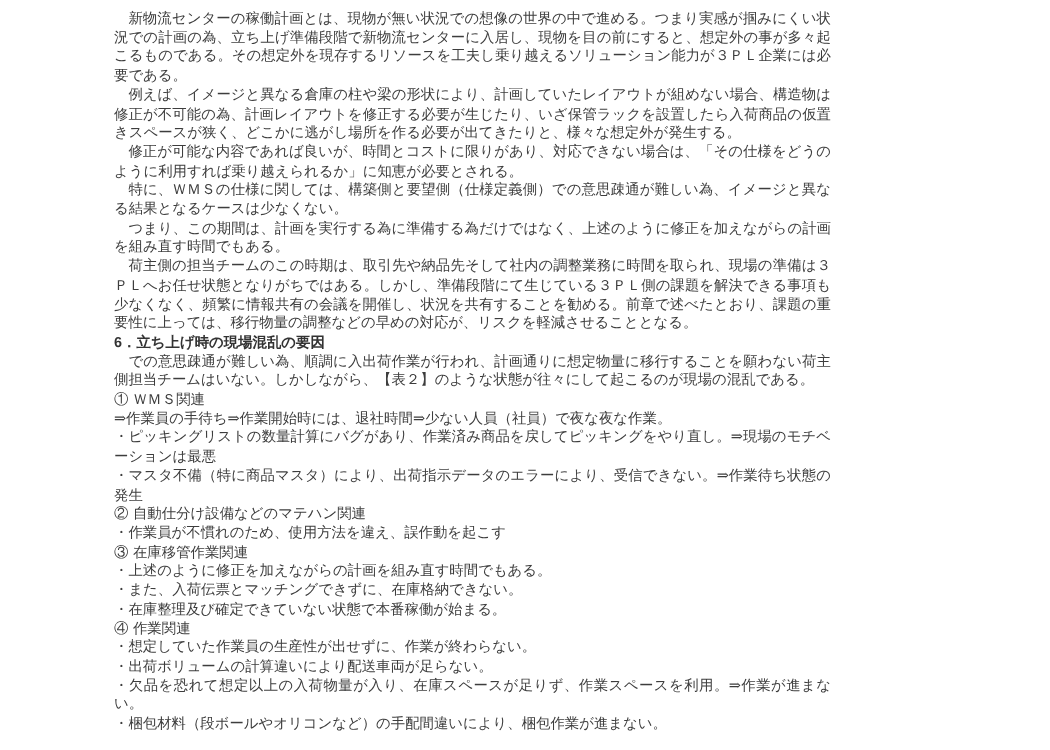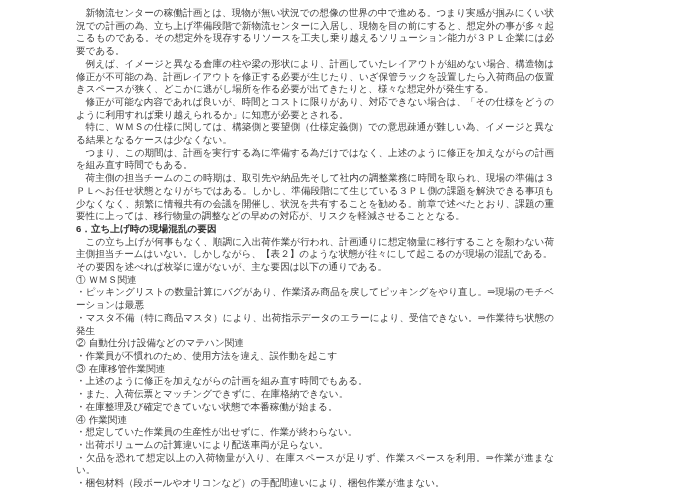--- a/index.html
+++ b/index.html
@@ -43,23 +43,23 @@
 <body>
 
 <div class="page">
   <p class="para">新物流センターの稼働計画とは、現物が無い状況での想像の世界の中で進める。つまり実感が掴みにくい状況での計画の為、立ち上げ準備段階で新物流センターに入居し、現物を目の前にすると、想定外の事が多々起こるものである。その想定外を現存するリソースを工夫し乗り越えるソリューション能力が３ＰＬ企業には必要である。</p>
   <p class="para">例えば、イメージと異なる倉庫の柱や梁の形状により、計画していたレイアウトが組めない場合、構造物は修正が不可能の為、計画レイアウトを修正する必要が生じたり、いざ保管ラックを設置したら入荷商品の仮置きスペースが狭く、どこかに逃がし場所を作る必要が出てきたりと、様々な想定外が発生する。</p>
   <p class="para">修正が可能な内容であれば良いが、時間とコストに限りがあり、対応できない場合は、「その仕様をどうのように利用すれば乗り越えられるか」に知恵が必要とされる。</p>
   <p class="para">特に、ＷＭＳの仕様に関しては、構築側と要望側（仕様定義側）での意思疎通が難しい為、イメージと異なる結果となるケースは少なくない。</p>
   <p class="para">つまり、この期間は、計画を実行する為に準備する為だけではなく、上述のように修正を加えながらの計画を組み直す時間でもある。</p>
   <p class="para">荷主側の担当チームのこの時期は、取引先や納品先そして社内の調整業務に時間を取られ、現場の準備は３ＰＬへお任せ状態となりがちではある。しかし、準備段階にて生じている３ＰＬ側の課題を解決できる事項も少なくなく、頻繁に情報共有の会議を開催し、状況を共有することを勧める。前章で述べたとおり、課題の重要性に上っては、移行物量の調整などの早めの対応が、リスクを軽減させることとなる。</p>
   <p class="heading">6．立ち上げ時の現場混乱の要因</p>
-  <p class="para">この立ち上げが何事もなく、順調に入出荷作業が行われ、計画通りに想定物量に移行することを願わない荷主側担当チームはいない。しかしながら、【表２】のような状態が往々にして起こるのが現場の混乱である。</p>
-  <p class="para-flush">その要因を述べれば枚挙に遑がないが、主な要因は以下の通りである。</p>
+  <p class="para">での意思疎通が難しい為、順調に入出荷作業が行われ、計画通りに想定物量に移行することを願わない荷主側担当チームはいない。しかしながら、【表２】のような状態が往々にして起こるのが現場の混乱である。</p>
   <p class="num-item">① ＷＭＳ関連</p>
+  <p class="arrow">⇒作業員の手待ち⇒作業開始時には、退社時間⇒少ない人員（社員）で夜な夜な作業。</p>
   <p class="bullet">・ピッキングリストの数量計算にバグがあり、作業済み商品を戻してピッキングをやり直し。⇒現場のモチベーションは最悪</p>
   <p class="bullet">・マスタ不備（特に商品マスタ）により、出荷指示データのエラーにより、受信できない。⇒作業待ち状態の発生</p>
   <p class="num-item">② 自動仕分け設備などのマテハン関連</p>
   <p class="bullet">・作業員が不慣れのため、使用方法を違え、誤作動を起こす</p>
   <p class="num-item">③ 在庫移管作業関連</p>
   <p class="bullet">・上述のように修正を加えながらの計画を組み直す時間でもある。</p>
   <p class="bullet">・また、入荷伝票とマッチングできずに、在庫格納できない。</p>
   <p class="bullet">・在庫整理及び確定できていない状態で本番稼働が始まる。</p>
   <p class="num-item">④ 作業関連</p>
   <p class="bullet">・想定していた作業員の生産性が出せずに、作業が終わらない。</p>

